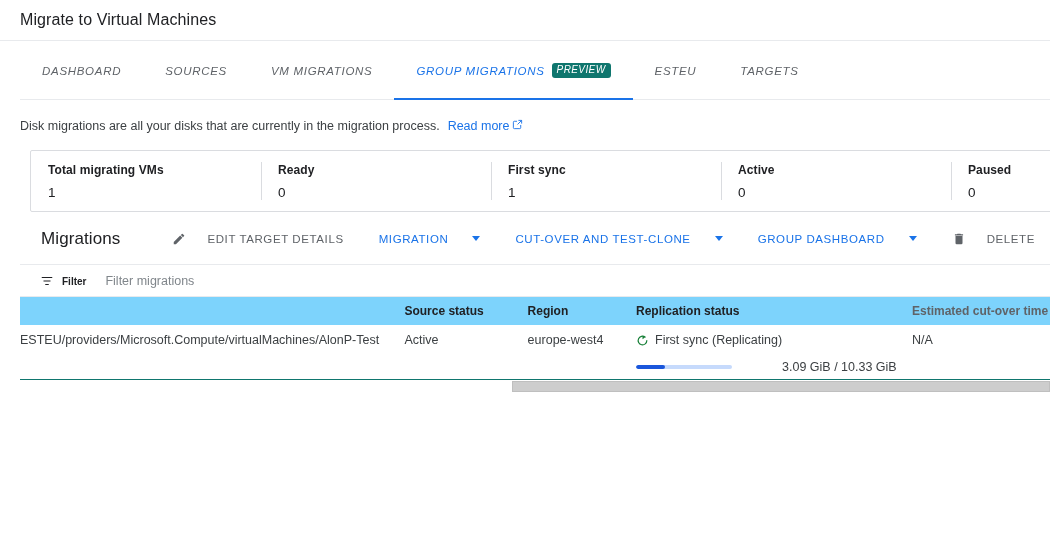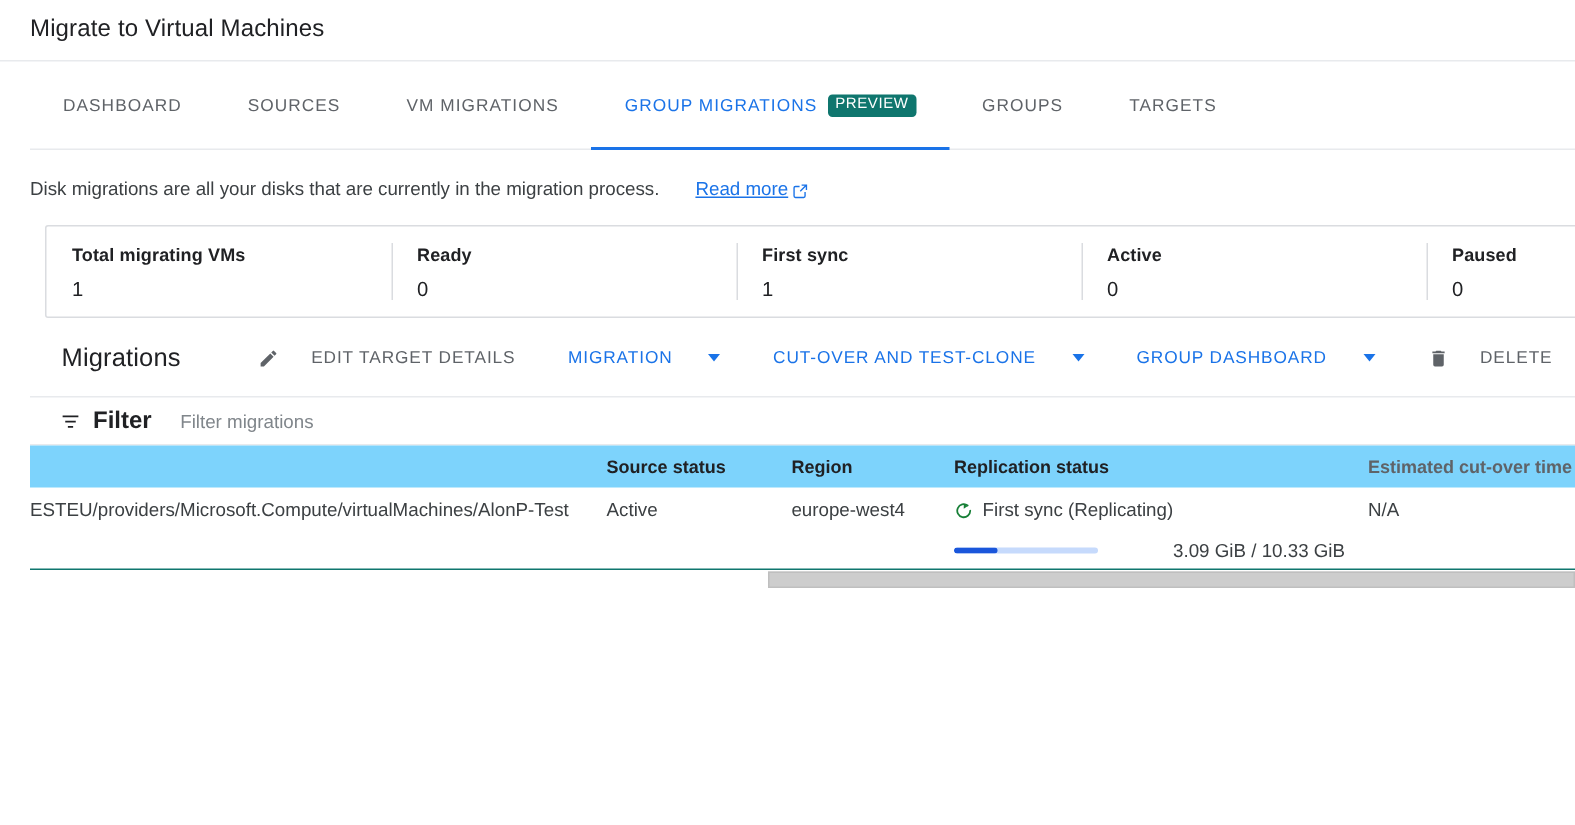--- a/index.html
+++ b/index.html
@@ -20,20 +20,21 @@
     border-bottom: 1px solid #e8eaed;
   }
   .page-title { font-size: 16px; font-weight: 400; color: #202124; letter-spacing: .1px; }
 
   
   .tabbar {
     position: relative;
     height: 59px;
     display: flex; align-items: center;
     padding-left: 20px;
+    font-style: italic;
   }
   .tabbar::after {
     content: ""; position: absolute; left: 20px; right: 0; bottom: 0;
     height: 1px; background: #e8eaed;
   }
   .tab {
     position: relative;
     height: 100%;
     display: flex; align-items: center; gap: 7px;
     padding: 0 22px;
@@ -59,24 +60,23 @@
   }
 
   
   .desc-row {
     display: flex; align-items: center;
     padding: 19px 0 0 20px;
     font-size: 12.5px;
     color: #3c4043;
   }
   .read-more {
-    display: inline-flex; align-items: flex-end; gap: 3px;
-    margin-left: 24px;
+    display: inline-flex; align-items: flex-start; gap: 3px;
+    margin-left: 8px;
     color: #1a73e8;
-    text-decoration: underline;
     cursor: pointer;
     font-size: 12.5px;
   }
   .ext-icon { display: inline-block; width: 11px; height: 11px; }
 
   
   .metrics-card {
     margin: 17px 0 0 30px;
     border: 1px solid #dadce0;
     border-radius: 2px;
@@ -135,21 +135,21 @@
     position: relative;
     margin-left: 20px;
     height: 32px;
     display: flex; align-items: center;
     padding-left: 20px;
   }
   .filter-row::after {
     content: ""; position: absolute; left: 0; right: 0; bottom: 0;
     height: 1px; background: #e8eaed;
   }
-  .filter-label { font-size: 16px; font-weight: bold; color: #202124; margin-left: 8px; }
+  .filter-label { font-size: 10px; font-weight: bold; color: #202124; margin-left: 8px; }
   .filter-input {
     border: none; outline: none;
     margin-left: 17px;
     font-size: 12.5px;
     color: #5f6368;
     font-family: "Liberation Sans", sans-serif;
     width: 320px;
     background: transparent;
   }
   .filter-input::placeholder { color: #80868b; }
@@ -225,21 +225,21 @@
     <span>SOURCES</span>
   </div>
   <div class="tab">
     <span>VM MIGRATIONS</span>
   </div>
   <div class="tab active">
     <span>GROUP MIGRATIONS</span>
     <span class="preview-badge">PREVIEW</span>
   </div>
   <div class="tab">
-    <span>GROUPS</span>
+    <span>ESTEU</span>
   </div>
   <div class="tab">
     <span>TARGETS</span>
   </div>
 </div>
 
 <div class="desc-row">
   <span>Disk migrations are all your disks that are currently in the migration process.</span>
   <a class="read-more">
     <span>Read more</span>

